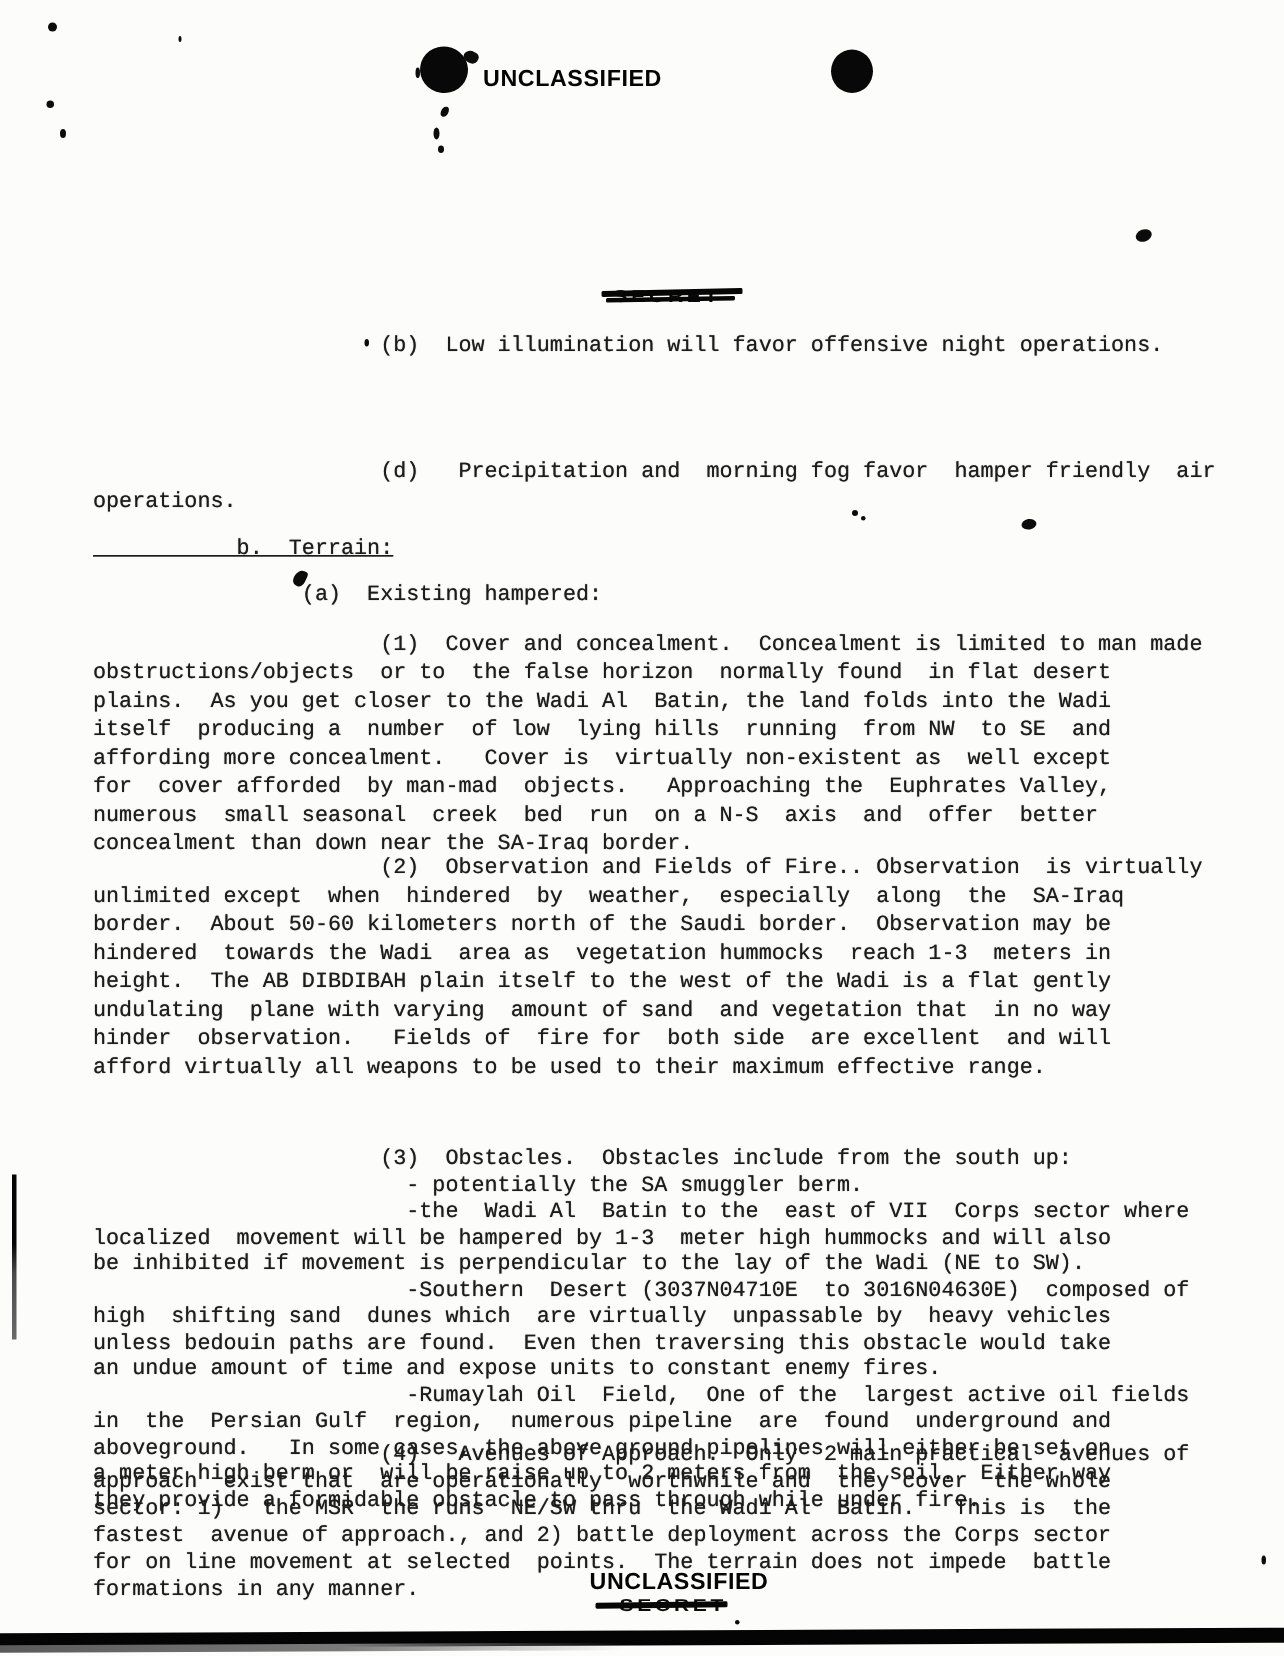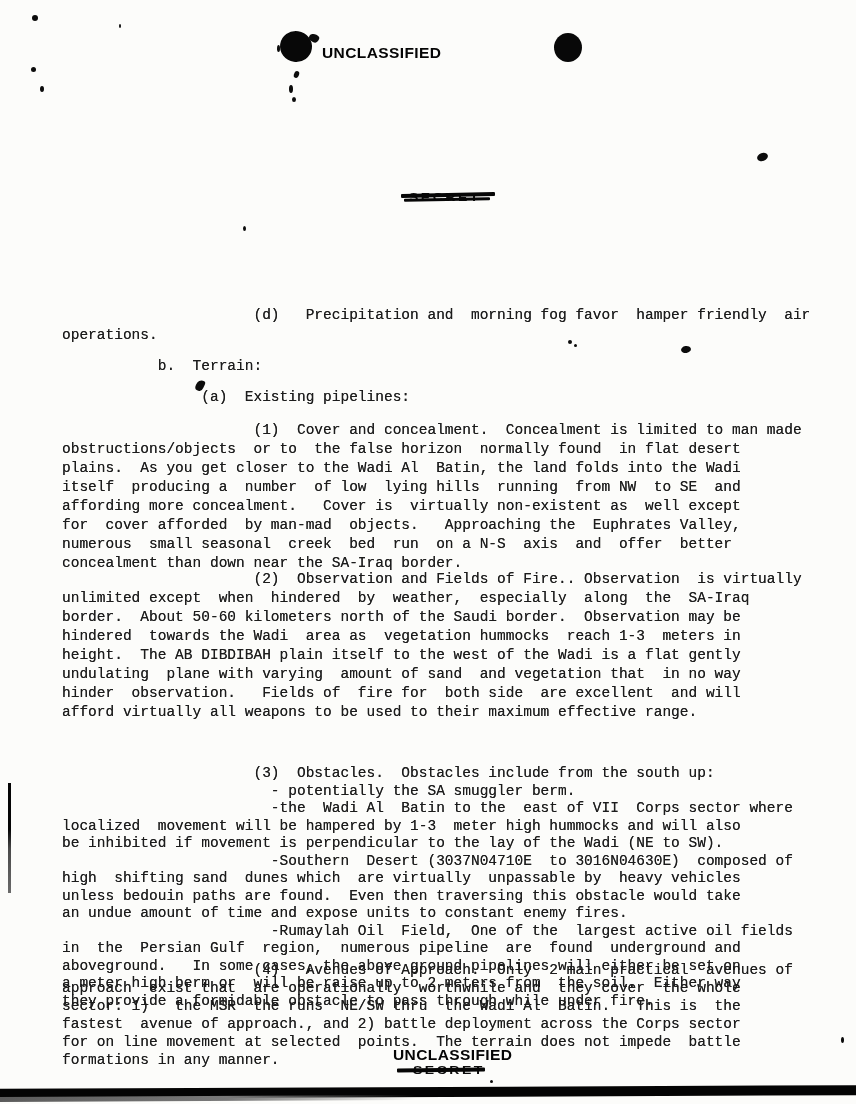--- a/index.html
+++ b/index.html
@@ -89,24 +89,25 @@
 
   <div class="punch" style="left:280px;top:31px;width:32px;height:31px;transform:rotate(8deg);"></div>
   <div class="punch" style="left:554px;top:33px;width:28px;height:29px;"></div>
 
   <div class="classif" style="left:322px;top:44px;">UNCLASSIFIED</div>
 
   <div class="secret" style="left:409px;top:189px;">SECRET</div>
   <div class="strike" style="left:401px;top:193px;width:94px;height:3.5px;transform:rotate(-1.2deg);"></div>
   <div class="strike" style="left:404px;top:198px;width:86px;height:3px;transform:rotate(-1deg);"></div>
 
+  <div class="tw" style="top:222px;">                      (b)  Low illumination will favor offensive night operations.</div>
   <div class="tw" style="top:305px;line-height:20px;">                      (d)   Precipitation and  morning fog favor  hamper friendly  air
 operations.</div>
-  <div class="tw" style="top:357px;">           b.  Terrain:</div>
-  <div class="tw" style="top:388px;">                (a)  Existing pipelines:</div>
+  <div class="tw" style="top:357px;text-decoration:underline;">           b.  Terrain:</div>
+  <div class="tw" style="top:388px;">                (a)  Existing hampered:</div>
   <div class="tw" style="top:421px;line-height:19px;">                      (1)  Cover and concealment.  Concealment is limited to man made
 obstructions/objects  or to  the false horizon  normally found  in flat desert
 plains.  As you get closer to the Wadi Al  Batin, the land folds into the Wadi
 itself  producing a  number  of low  lying hills  running  from NW  to SE  and
 affording more concealment.   Cover is  virtually non-existent as  well except
 for  cover afforded  by man-mad  objects.   Approaching the  Euphrates Valley,
 numerous  small seasonal  creek  bed  run  on a N-S  axis  and  offer  better
 concealment than down near the SA-Iraq border.</div>
   <div class="tw" style="top:570px;line-height:19px;">                      (2)  Observation and Fields of Fire.. Observation  is virtually
 unlimited except  when  hindered  by  weather,  especially  along  the  SA-Iraq

